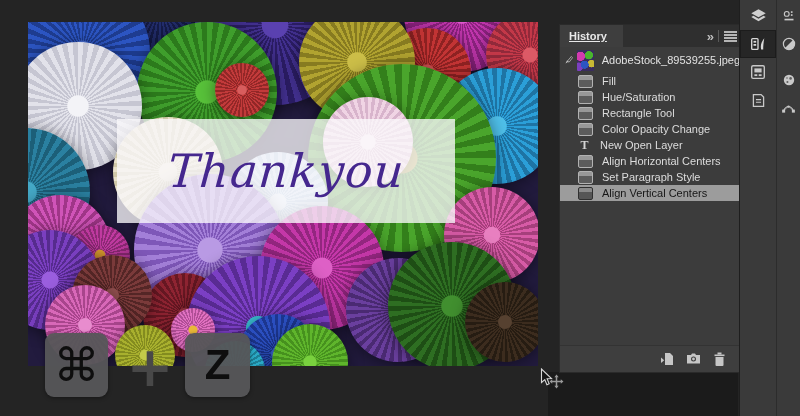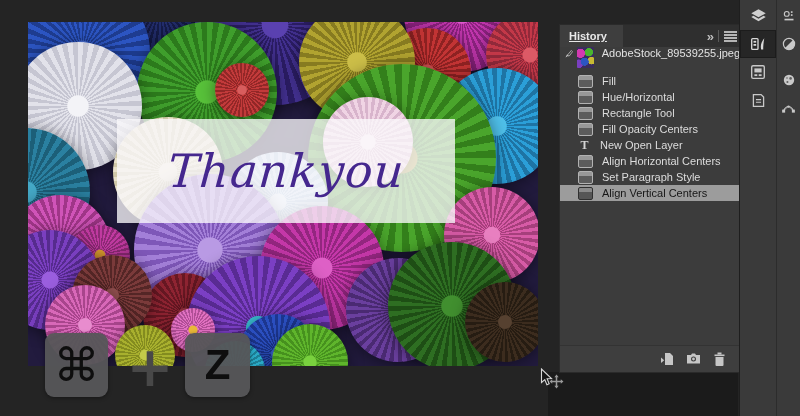--- a/index.html
+++ b/index.html
@@ -20,21 +20,21 @@
 
   
   #history-panel{position:absolute;left:560px;top:25px;width:180px;height:347px;background:#3c3c3c;
                  display:flex;flex-direction:column;box-shadow:0 0 0 1px #2a2a2a;}
   .tabbar{height:22px;background:#2f2f2f;display:flex;align-items:stretch;position:relative;flex:0 0 auto;}
   .tab{background:#3e3e3e;padding:0 16px 0 9px;display:flex;align-items:center;
        font-size:11px;font-weight:bold;color:#e8e8e8;text-decoration:underline;}
   .tab-controls{position:absolute;right:3px;top:0;height:100%;display:flex;align-items:center;gap:5px;}
   .collapse{font-size:13px;font-weight:bold;color:#bdbdbd;letter-spacing:-1px;line-height:1;}
   .vsep{width:1px;height:12px;background:#5a5a5a;}
-  .snapshot-row{height:26px;display:flex;align-items:flex-start;padding-left:5px;flex:0 0 auto;}
+  .snapshot-row{height:26px;display:flex;align-items:center;padding-left:5px;flex:0 0 auto;}
   .thumb{width:29px;height:21px;margin-left:4px;border-radius:1px;background:
          radial-gradient(circle at 20% 30%,#d23ab0 0 22%,transparent 24%),
          radial-gradient(circle at 70% 25%,#49b52e 0 20%,transparent 22%),
          radial-gradient(circle at 45% 70%,#2c55c2 0 22%,transparent 24%),
          radial-gradient(circle at 85% 65%,#c8b934 0 18%,transparent 20%),
          radial-gradient(circle at 10% 80%,#7a3fc0 0 18%,transparent 20%),
          #3a2d5e;}
   .snap-label{font-size:11px;color:#e2e2e2;margin-left:8px;white-space:nowrap;}
   #states{flex:0 0 auto;}
   .hrow{height:16px;display:flex;align-items:center;font-size:11px;color:#dcdcdc;cursor:default;}
@@ -150,31 +150,31 @@
 
     <div id="states">
         <div class="hrow">
           <span class="well"></span>
           <span class="state-glyph"></span>
           <span class="lbl">Fill</span>
         </div>
         <div class="hrow">
           <span class="well"></span>
           <span class="state-glyph"></span>
-          <span class="lbl">Hue/Horizontal</span>
+          <span class="lbl">Hue/Saturation</span>
         </div>
         <div class="hrow">
           <span class="well"></span>
           <span class="state-glyph"></span>
           <span class="lbl">Rectangle Tool</span>
         </div>
         <div class="hrow">
           <span class="well"></span>
           <span class="state-glyph"></span>
-          <span class="lbl">Fill Opacity Centers</span>
+          <span class="lbl">Color Opacity Change</span>
         </div>
         <div class="hrow">
           <span class="well"></span>
           <span class="type-glyph">T</span>
           <span class="lbl">New Open Layer</span>
         </div>
         <div class="hrow">
           <span class="well"></span>
           <span class="state-glyph"></span>
           <span class="lbl">Align Horizontal Centers</span>

